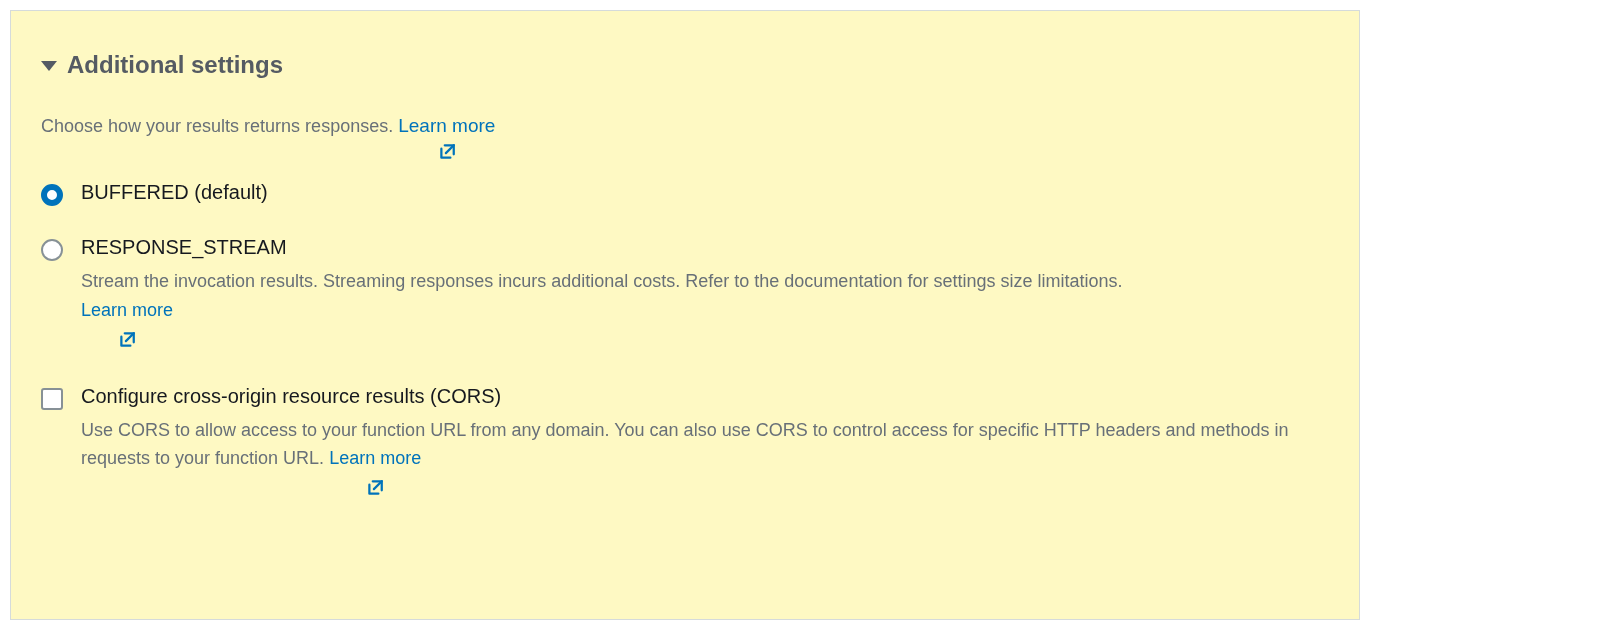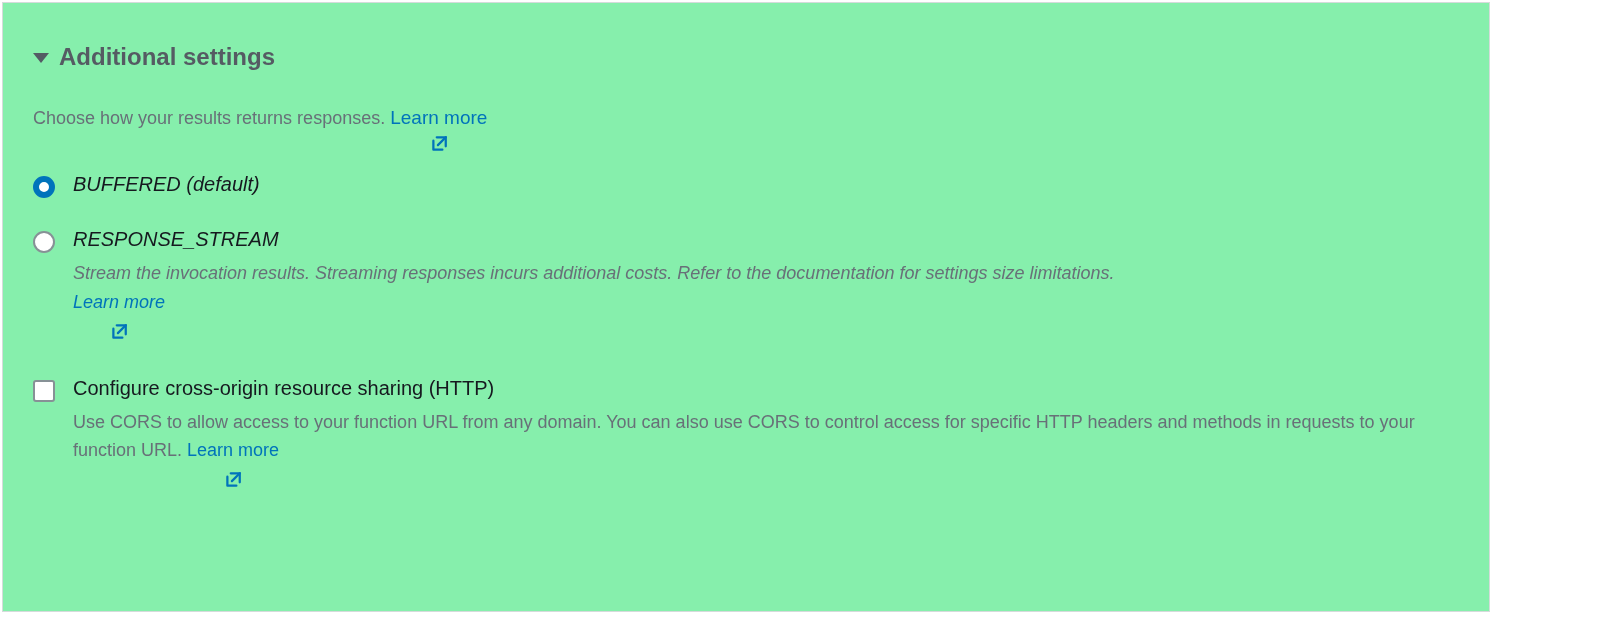--- a/index.html
+++ b/index.html
@@ -6,26 +6,26 @@
     body {
       font-family: "Amazon Ember", "Helvetica Neue", Arial, sans-serif;
       background: #ffffff;
       color: #16191f;
       font-size: 14px;
       padding: 0;
     }
     .panel {
       border: 1px solid #d5dbdb;
       border-radius: 0;
-      margin: 2px;
+      margin: 10px;
       padding: 40px 30px 40px 30px;
-      width: 1488px;
+      width: 1350px;
       min-height: 610px;
       position: relative;
-      background: #86efac;
+      background: #fef9c3;
     }
     .section-header {
       display: flex;
       align-items: center;
       gap: 10px;
       margin-bottom: 36px;
       cursor: pointer;
     }
     .section-header .caret {
       width: 0;
@@ -68,21 +68,20 @@
       height: 18px;
       stroke: #0073bb;
       fill: none;
     }
     .option {
       display: flex;
       align-items: flex-start;
       gap: 18px;
       margin-bottom: 24px;
       cursor: pointer;
-      font-style: italic;
     }
     .radio {
       width: 22px;
       height: 22px;
       border: 2px solid #879196;
       border-radius: 50%;
       flex-shrink: 0;
       margin-top: 3px;
       display: flex;
       align-items: center;
@@ -190,21 +189,21 @@
             </svg>
           </a>
         </div>
       </div>
     </div>
   </div>
 
   <div class="checkbox-row">
     <div class="checkbox"></div>
     <div class="checkbox-body">
-      <div class="checkbox-label">Configure cross-origin resource sharing (HTTP)</div>
+      <div class="checkbox-label">Configure cross-origin resource results (CORS)</div>
       <div class="checkbox-desc">
         <span>Use CORS to allow access to your function URL from any domain. You can also use CORS to control access for specific HTTP headers and methods in requests to your function URL.</span>
         <a class="learn-more">
           <span>Learn more</span>
           <svg viewBox="0 0 16 16">
             <path d="M6 2 H14 V10" stroke-width="2" stroke-linecap="round"></path>
             <path d="M14 2 L7 9" stroke-width="2" stroke-linecap="round"></path>
             <path d="M11 13 H3 V5" stroke-width="2" stroke-linecap="round" stroke-linejoin="round"></path>
           </svg>
         </a>

